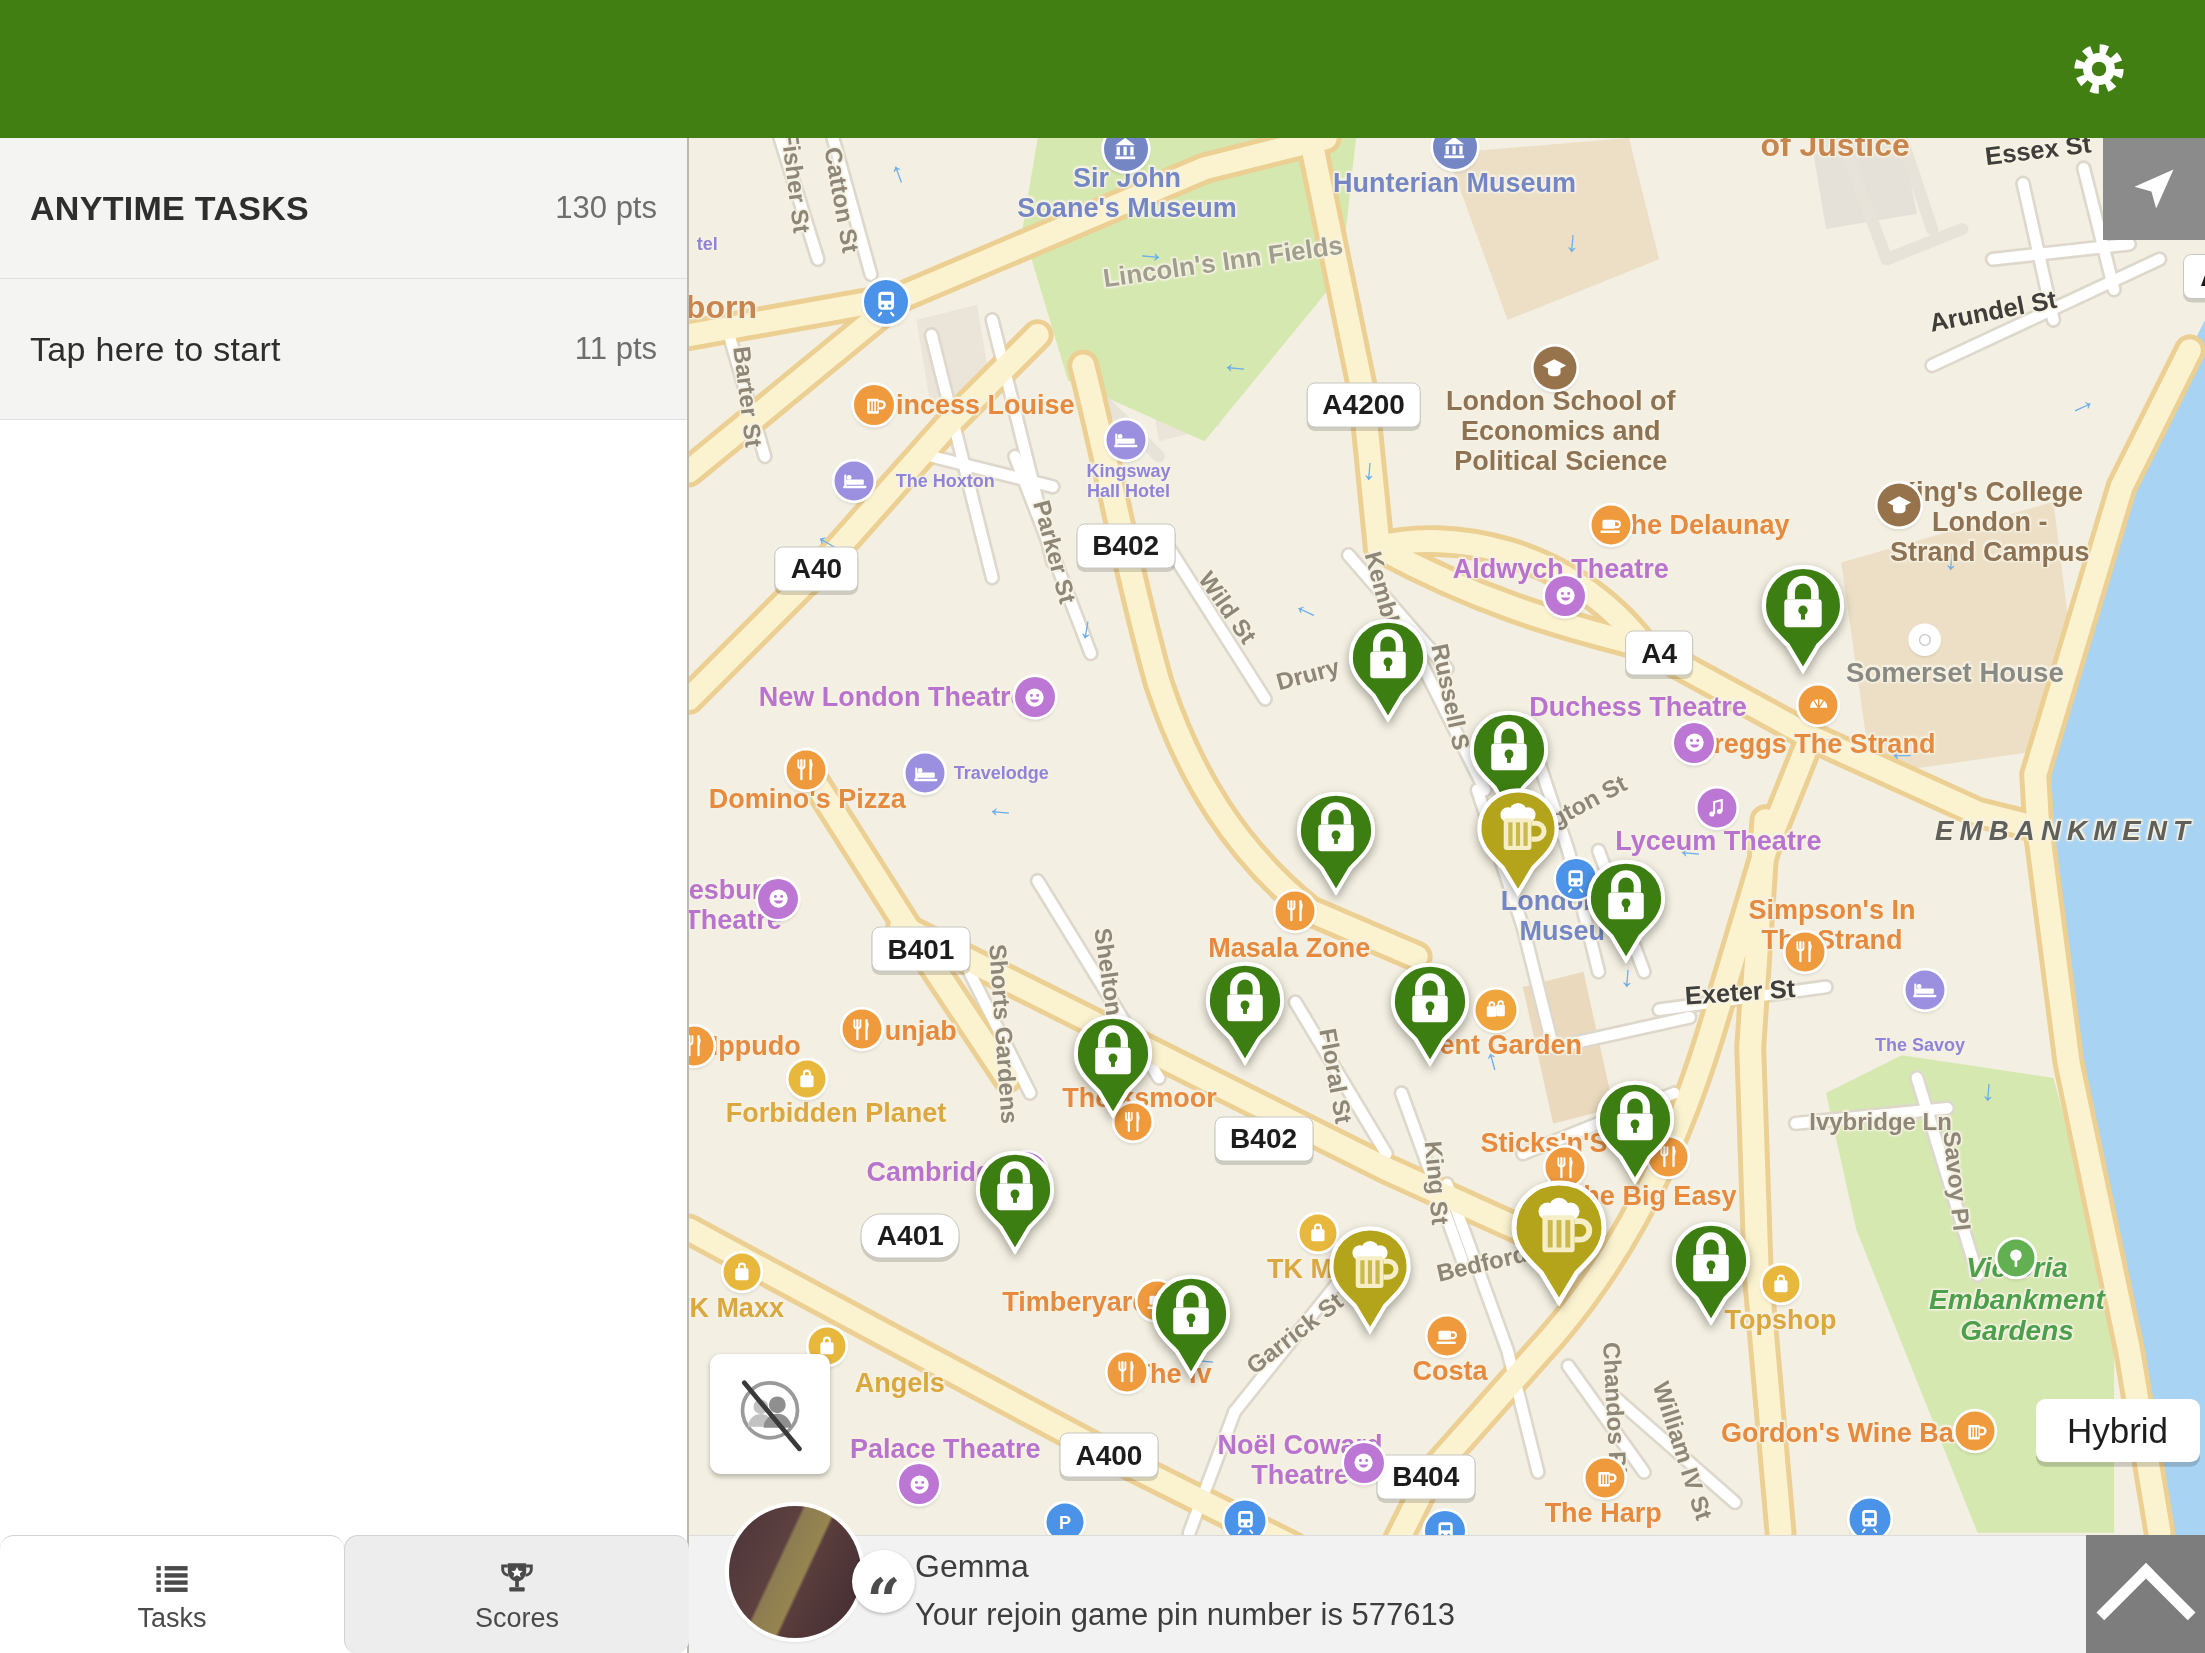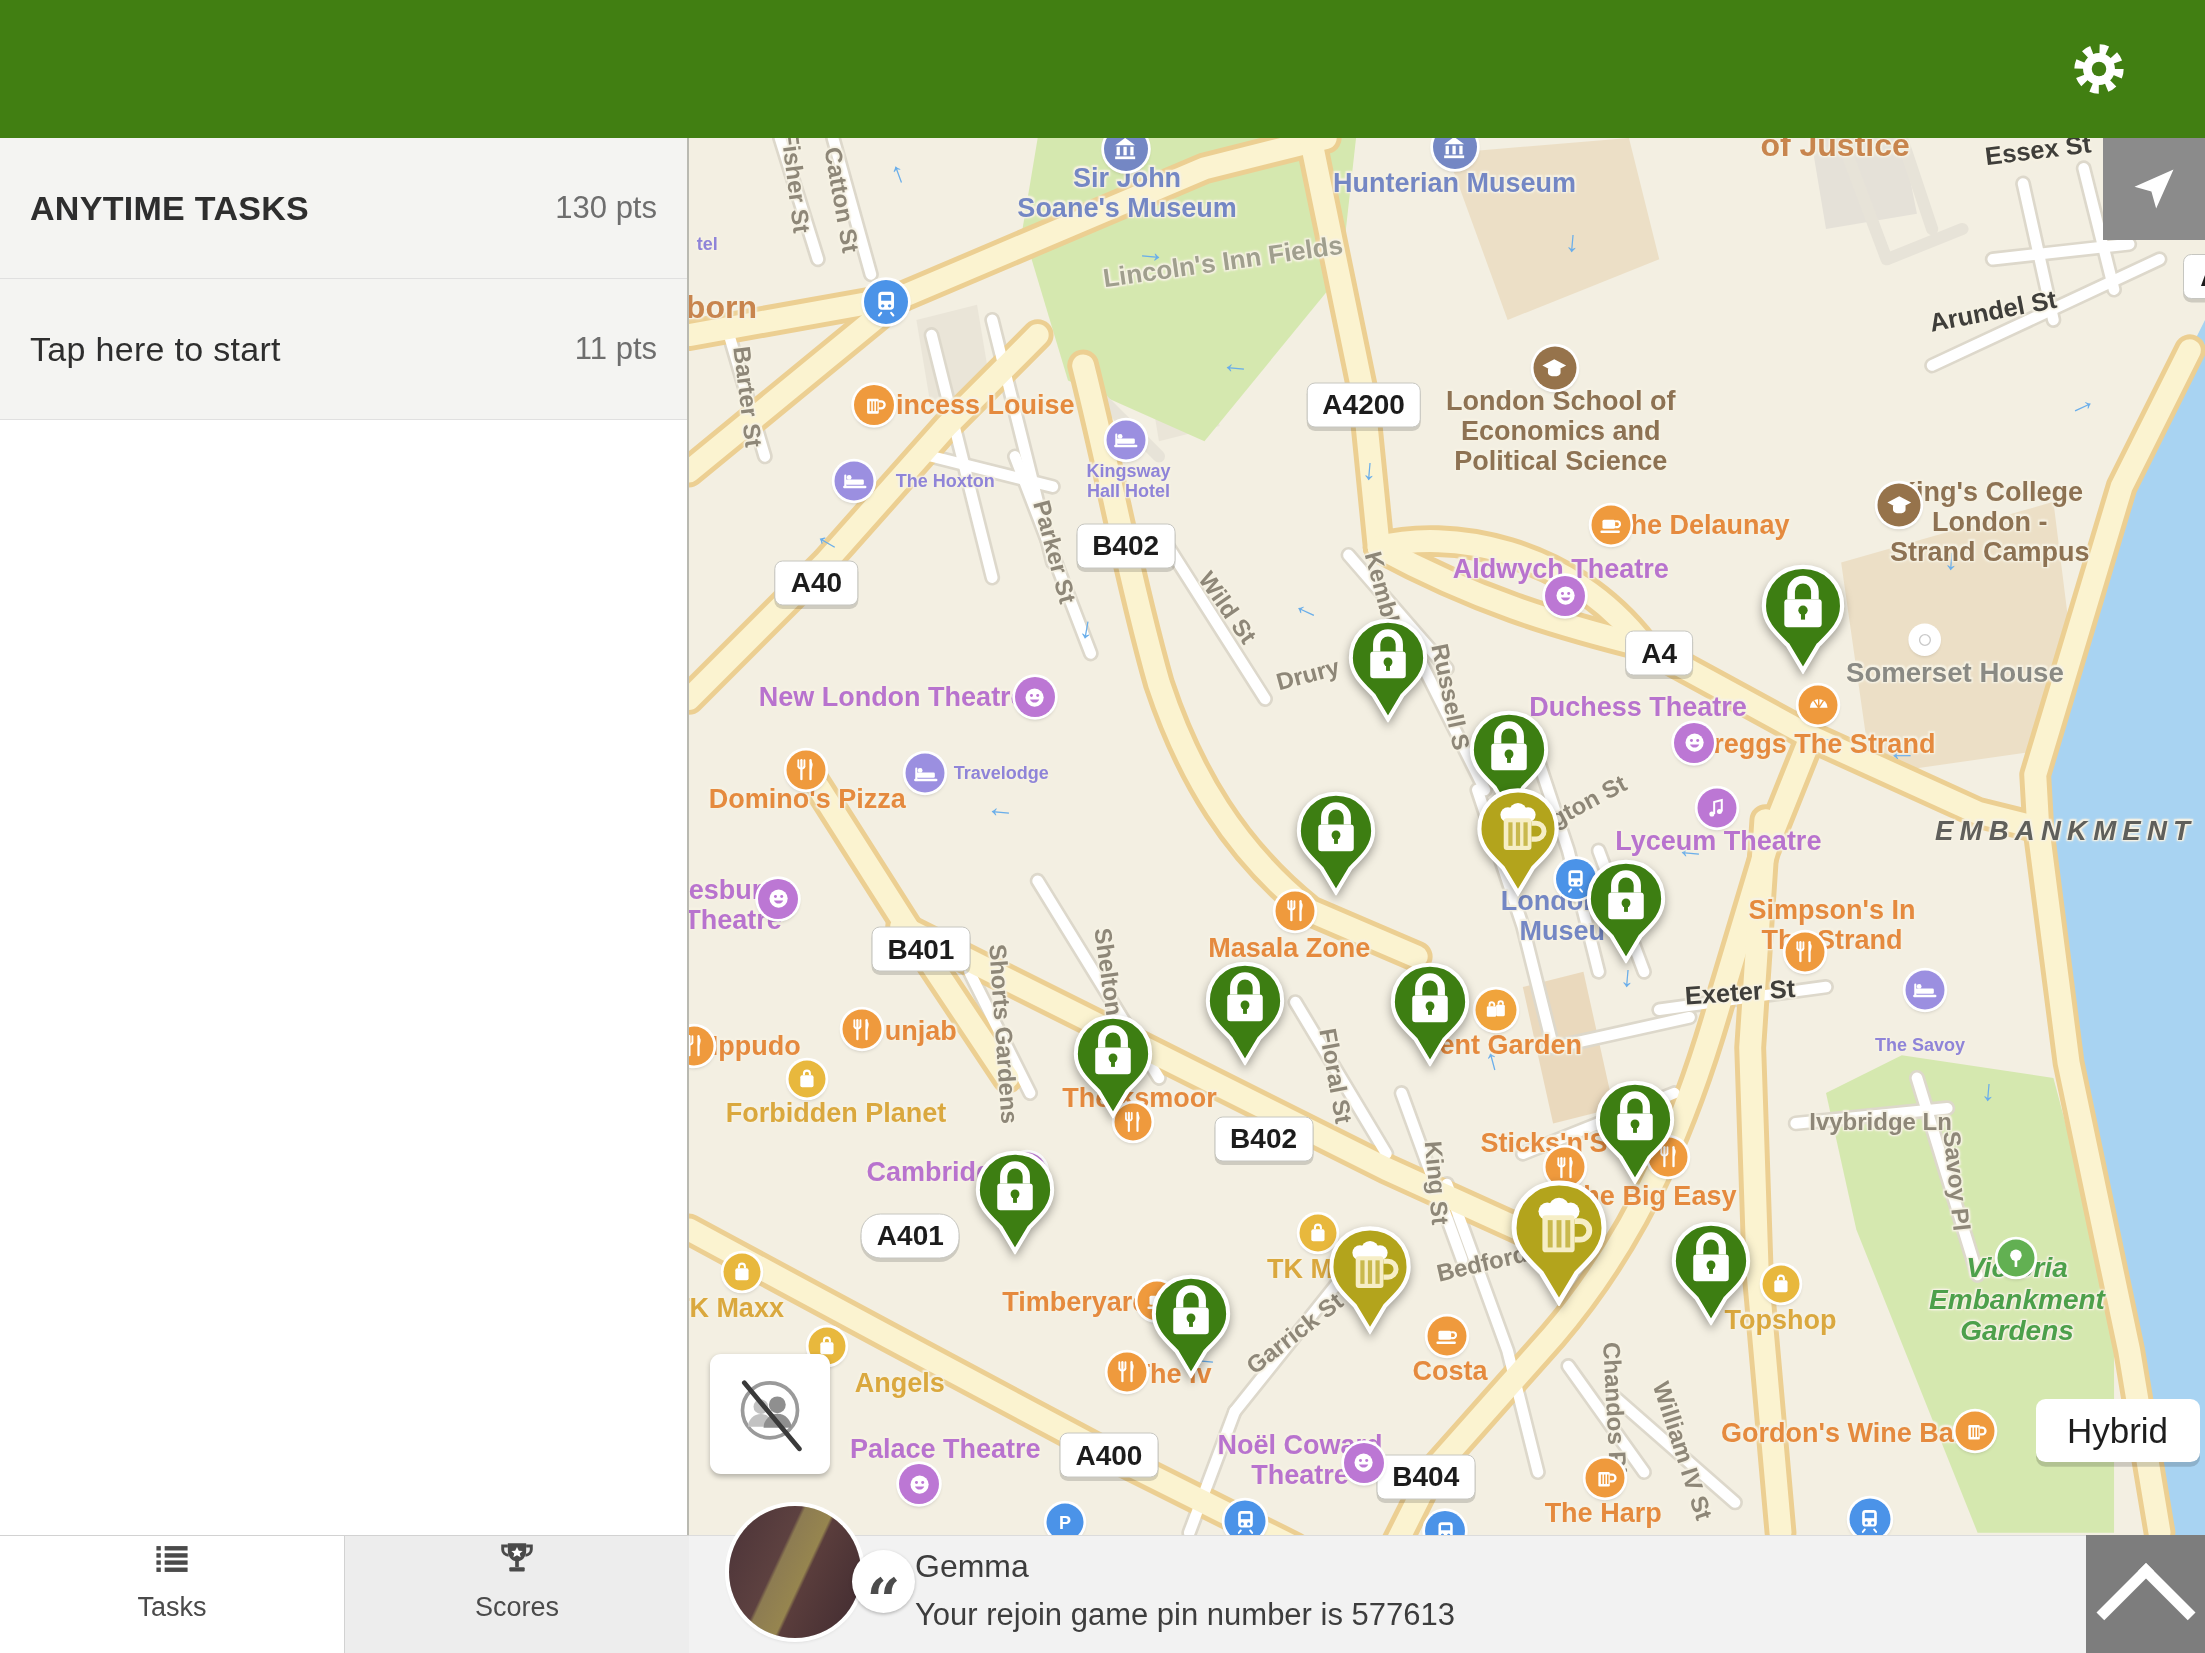--- a/index.html
+++ b/index.html
@@ -50,22 +50,22 @@
               display:flex;align-items:center;justify-content:center;}
   .hybrid-btn{position:absolute;right:5.5px;bottom:192px;width:164px;height:63px;background:#fff;border:none;
               border-radius:9.6px;font-size:35px;color:#1d1d1d;font-family:"Liberation Sans",sans-serif;
               box-shadow:0 4.8px 0 rgba(0,0,0,.16);cursor:pointer;}
   .people-btn{position:absolute;left:20.7px;top:1216px;width:120px;height:120px;background:#fff;border-radius:11px;
               box-shadow:0 2.1px 5.5px rgba(0,0,0,.25);cursor:pointer;display:flex;align-items:center;justify-content:center;}
   .edge-shield{position:absolute;right:-33px;top:116px;background:#fff;border:1.4px solid #c6c6c0;border-radius:8.3px;
                padding:5.5px 16.5px;font-size:28px;font-weight:700;color:#1c1c1c;box-shadow:0 3.4px 0 rgba(0,0,0,.15);}
   
   .tabbar{position:absolute;left:0;bottom:0;width:689px;height:119px;display:flex;z-index:45;}
-  .tab{flex:1;display:flex;flex-direction:column;align-items:center;gap:10px;
-       cursor:pointer;border-top:1.4px solid #d2d2d2;box-sizing:border-box;}
+  .tab{flex:1;display:flex;flex-direction:column;align-items:center;justify-content:center;gap:1px;
+       cursor:pointer;border-top:1.4px solid #d2d2d2;box-sizing:border-box;border-radius:14px;}
   .tab.active{background:#fff;}
   .tab.inactive{background:#ededed;border-left:1.4px solid #d2d2d2;}
   .tab .tlabel{font-size:27px;color:#4a4a4a;}
   .statusbar{position:absolute;left:689px;bottom:0;width:1516px;height:119px;background:#f2f2f2;
              border-top:1.4px solid #dcdcdc;box-sizing:border-box;z-index:44;cursor:pointer;}
   .avatar{position:absolute;left:40px;top:-30px;width:132px;height:132px;border-radius:50%;
           background:linear-gradient(115deg,#4b3338 0%,#5d4140 38%,#8d7c52 40%,#96854f 55%,#5a3d3c 57%,#402b30 100%);
           box-shadow:0 0 0 4.1px #fff,0 2.1px 5.5px rgba(0,0,0,.3);}
   .quote-badge{position:absolute;left:123px;top:44px;width:63px;height:63px;border-radius:50%;background:#fff;
                box-shadow:0 1.4px 3.4px rgba(0,0,0,.25);display:flex;align-items:center;justify-content:center;
@@ -296,21 +296,21 @@
     <div class="mlabel k-street" style="left: 42.6%; top: 61.9%; transform: translate(-50%, -50%) rotate(80deg);">Floral St</div>
     <div class="mlabel k-orange" style="left: 50.2%; top: 81.3%;">Costa</div>
     <div class="mlabel k-purple" style="left: 16.9%; top: 86.5%;">Palace Theatre</div>
     <div class="mlabel k-purple" style="left: 38.2%; top: 87.2%; margin-left: 32px;">Noël Coward
 Theatre</div>
     <div class="mlabel k-orange" style="left: 60.3%; top: 90.7%;">The Harp</div>
     <div class="mlabel k-street" style="left: 61%; top: 83.8%; transform: translate(-50%, -50%) rotate(87deg);">Chandos Pl</div>
     <div class="mlabel k-street" style="left: 65.5%; top: 86.6%; transform: translate(-50%, -50%) rotate(72deg);">William IV St</div>
     <div class="mlabel k-orange" style="left: 76.1%; top: 85.4%;">Gordon's Wine Bar</div>
     <div class="shield" style="left: 44.5%; top: 17.6%; text-align: right;">A4200</div>
-    <div class="shield" style="left: 8.4%; top: 28.4%; margin-top: 14px;">A40</div>
+    <div class="shield" style="left: 8.4%; top: 28.4%;">A40</div>
     <div class="shield" style="left: 28.8%; top: 26.9%;">B402</div>
     <div class="shield" style="left: 64%; top: 34%;">A4</div>
     <div class="shield" style="left: 15.3%; top: 53.5%;">B401</div>
     <div class="shield" style="left: 37.9%; top: 66%;">B402</div>
     <div class="shield" style="left: 14.6%; top: 72.4%; border-radius: 20px;">A401</div>
     <div class="shield" style="left: 27.7%; top: 86.9%;">A400</div>
     <div class="shield" style="left: 48.6%; top: 88.3%;">B404</div>
     <div class="poi" style="left: 28.8%; top: 0.7%; width: 44px; height: 44px; background: rgb(116, 135, 196);">
       <svg viewBox="0 0 24 24">
         <path d="M5,10 L12,4.8 L19,10 Z" fill="#fff"></path>

